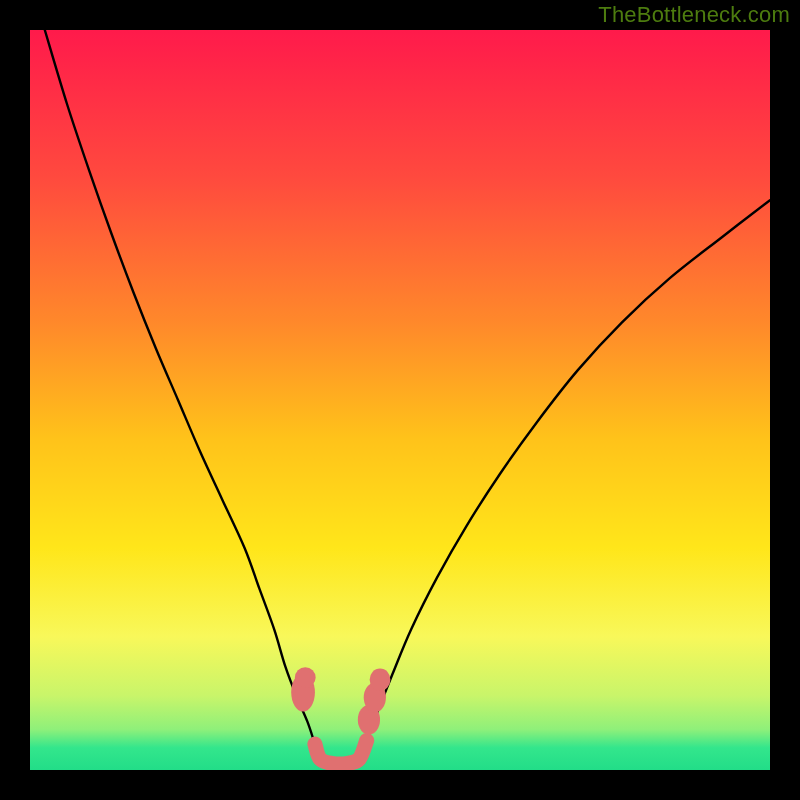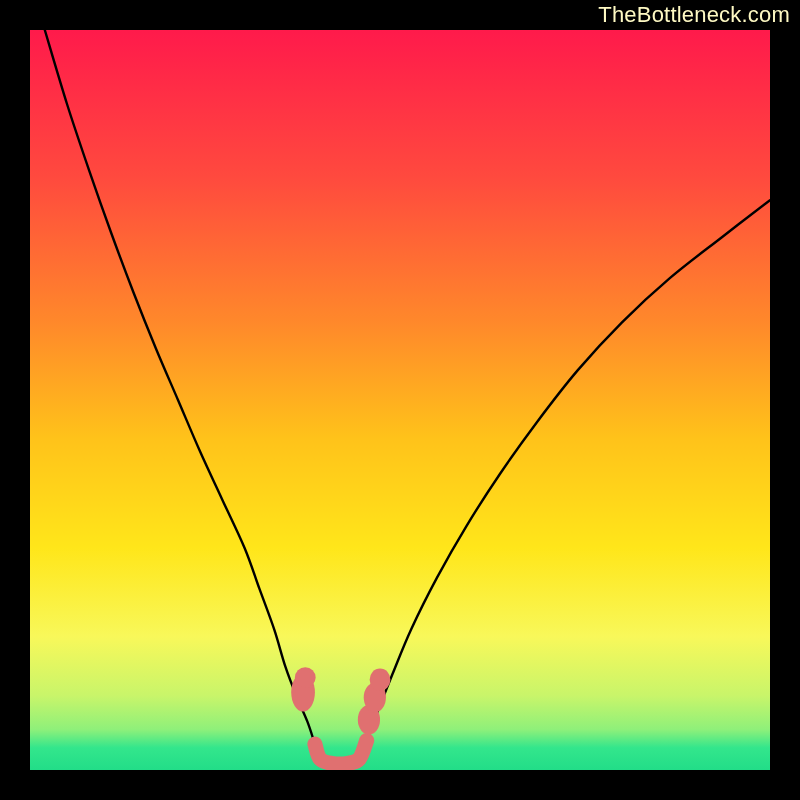--- a/index.html
+++ b/index.html
@@ -24,21 +24,21 @@
     top: 30px;
     width: 740px;
     height: 740px;
   }
   .watermark {
     position: absolute;
     top: 2px;
     right: 10px;
     font-family: Arial, Helvetica, sans-serif;
     font-size: 22px;
-    color: #fef9c3;
+    color: #4d7c0f;
     letter-spacing: 0.2px;
   }
 </style>
 </head>
 <body>
 
 <div class="frame">
   <svg class="plot" viewBox="0 0 740 740" preserveAspectRatio="none">
     <defs>
       <linearGradient id="bg-grad" x1="0" y1="0" x2="0" y2="1">

